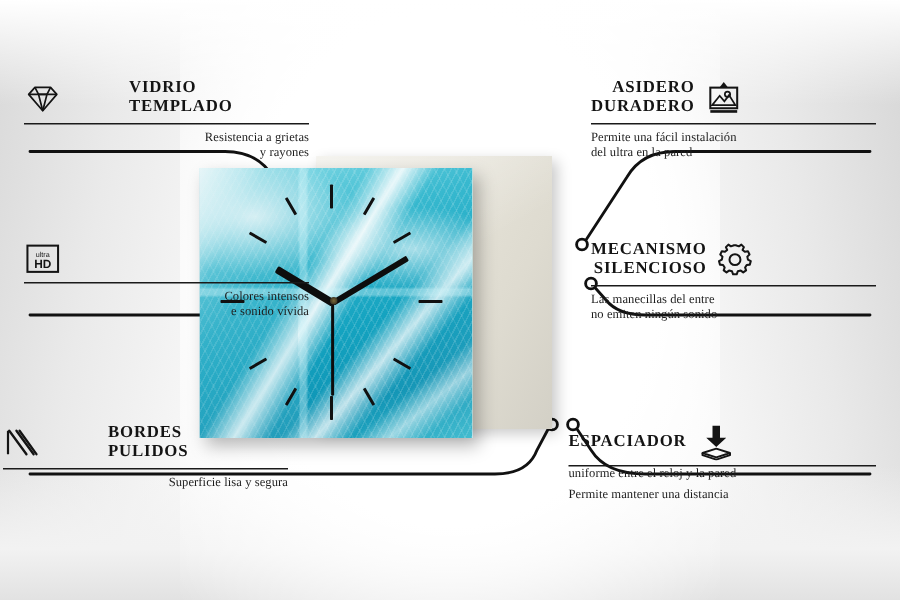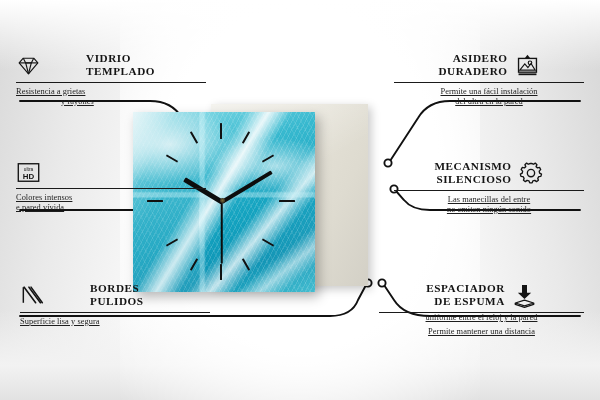--- a/index.html
+++ b/index.html
@@ -103,29 +103,29 @@
   
   .feat{position:absolute;width:190px;}
   .feat-head{display:flex;align-items:center;gap:7px;}
   .feat-title{font-size:11.2px;letter-spacing:.55px;color:#141414;
     line-height:13.4px;font-weight:bold;text-transform:uppercase;}
   .feat-rule{height:1.3px;background:#1a1a1a;margin-top:3px;}
   .feat-sub{font-size:8.4px;color:#1d1d1d;line-height:10.4px;margin-top:3.5px;
     letter-spacing:.05px;}
   .feat.left .feat-head{justify-content:flex-start;}
   .feat.left .feat-title{text-align:left;margin-left:38px;}
-  .feat.left .feat-sub{text-align:left;text-decoration:underline;}
-  .feat.right .feat-head{justify-content:center;flex-direction:row;}
+  .feat.left .feat-sub{text-align:right;}
+  .feat.right .feat-head{justify-content:flex-start;flex-direction:row;}
   .feat.right .feat-title{text-align:right;}
-  .feat.right .feat-sub{text-align:center;text-decoration:underline;}
+  .feat.right .feat-sub{text-align:left;}
   .ico{width:25px;height:25px;flex:0 0 25px;display:block;}
 
   .f-tl{left:16px;top:52px;}
   .f-ml{left:16px;top:160px;}
-  .f-bl{left:20px;top:282px;}
+  .f-bl{left:2px;top:282px;}
   .f-tr{left:394px;top:52px;}
   .f-mr{left:394px;top:160px;}
   .f-br{left:394px;top:282px;}
 </style>
 </head>
 <body>
 
 <div class="bg-base"></div>
 <div class="bg-vig-l"></div>
 <div class="bg-vig-r"></div>
@@ -226,21 +226,21 @@
 <div class="feat left f-ml">
   <div class="feat-head">
     <svg class="ico" viewBox="0 0 24 24">
       <rect x="2.2" y="3.6" width="19.6" height="16.8" fill="none" stroke="#141414" stroke-width="1.3"></rect>
       <text x="12" y="11" font-family="Liberation Sans, sans-serif" font-size="4.6" text-anchor="middle" fill="#141414">ultra</text>
       <text x="12" y="18.2" font-family="Liberation Sans, sans-serif" font-size="7.6" font-weight="bold" text-anchor="middle" fill="#141414">HD</text>
     </svg>
   </div>
   <div class="feat-rule"></div>
   <div class="feat-sub">Colores intensos</div>
-  <div class="feat-sub" style="margin-top:0;">e pared vívida</div>
+  <div class="feat-sub" style="margin-top:0;">e sonido vívida</div>
 </div>
 
 <div class="feat left f-bl">
   <div class="feat-head">
     <svg class="ico" viewBox="0 0 24 24">
       <g stroke="#141414" stroke-width="1.5" stroke-linecap="round">
         <path d="M4 4 L15 19"></path>
           <path d="M8.6 4 L19.6 19"></path>
           <path d="M13.2 4 L24 19" transform="translate(-2.6,0)"></path>
       </g>
@@ -291,21 +291,20 @@
   </div>
   <div class="feat-rule"></div>
   <div class="feat-sub">Las manecillas del entre</div>
   <div class="feat-sub" style="margin-top:0;">no emiten ningún sonido</div>
 </div>
 
 <div class="feat right f-br" style="width:205px;left:379px;">
   <div class="feat-head">
     <div>
       <div class="feat-title">ESPACIADOR</div>
-      <div class="feat-title">DE ESPUMA</div>
     </div>
     <svg class="ico" viewBox="0 0 24 24">
       <path d="M9.6 1.8 H14.4 V9.4 H18.4 L12 15.4 L5.6 9.4 H9.6 Z" fill="#141414"></path>
       <path d="M12 16.4 L20.8 19.2 L12 22 L3.2 19.2 Z" fill="none" stroke="#141414" stroke-width="1.25" stroke-linejoin="round"></path>
       <path d="M3.2 19.2 V20.6 L12 23.4 L20.8 20.6 V19.2" fill="none" stroke="#141414" stroke-width="1.25" stroke-linejoin="round"></path>
     </svg>
   </div>
   <div class="feat-rule"></div>
   <div class="feat-sub" style="margin-top:0;">uniforme entre el reloj y la pared</div>
   <div class="feat-sub">Permite mantener una distancia</div>

